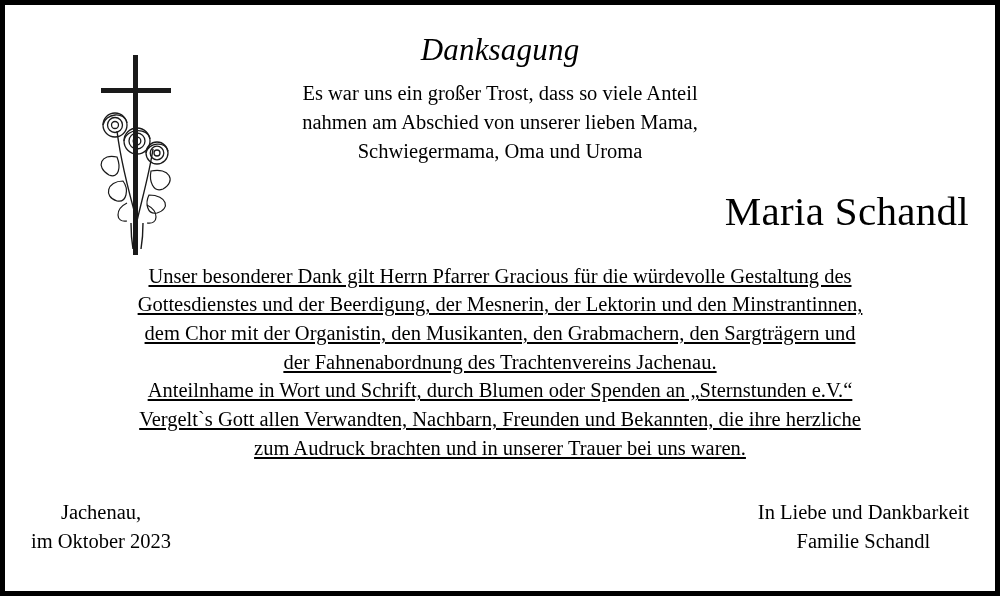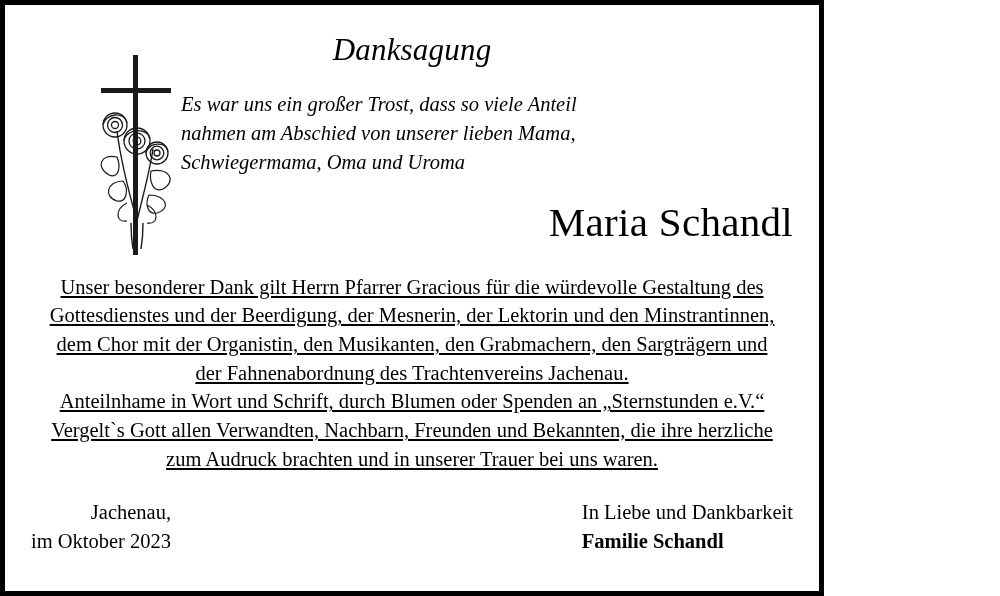--- a/index.html
+++ b/index.html
@@ -10,41 +10,40 @@
   body {
     width: 1000px;
     height: 596px;
     font-family: "Liberation Serif", serif;
     color: #000000;
     overflow: hidden;
   }
   .notice {
     position: relative;
     box-sizing: border-box;
-    width: 824px;
+    width: 1000px;
     height: 596px;
     border: 5px solid #000000;
     background: #ffffff;
     padding: 14px 26px 10px 26px;
   }
   .title {
     text-align: center;
     font-style: italic;
     font-size: 31px;
     line-height: 1.1;
     margin-top: 14px;
     letter-spacing: 0.2px;
   }
   .intro {
-    text-align: left;
+    text-align: center;
     font-size: 20.5px;
     line-height: 1.42;
-    margin-top: 23px;
+    margin-top: 12px;
     padding: 0 150px;
-    font-style: italic;
   }
   .name {
     text-align: right;
     font-size: 41px;
     line-height: 1.15;
     margin-top: 22px;
     letter-spacing: 0.3px;
   }
   .body-text {
     text-align: center;
@@ -62,27 +61,27 @@
     left: 26px;
     right: 26px;
     bottom: 34px;
     display: flex;
     justify-content: space-between;
     align-items: flex-end;
     font-size: 20.5px;
     line-height: 1.45;
   }
   .footer-left {
-    text-align: right;
+    text-align: center;
   }
   .footer-right {
-    text-align: left;
+    text-align: center;
   }
   .footer-right .bold {
-    font-weight: bold;
+    font-weight: normal;
   }
   .emblem {
     position: absolute;
     left: 82px;
     top: 48px;
     width: 110px;
     height: 205px;
   }
   .emblem svg {
     display: block;

